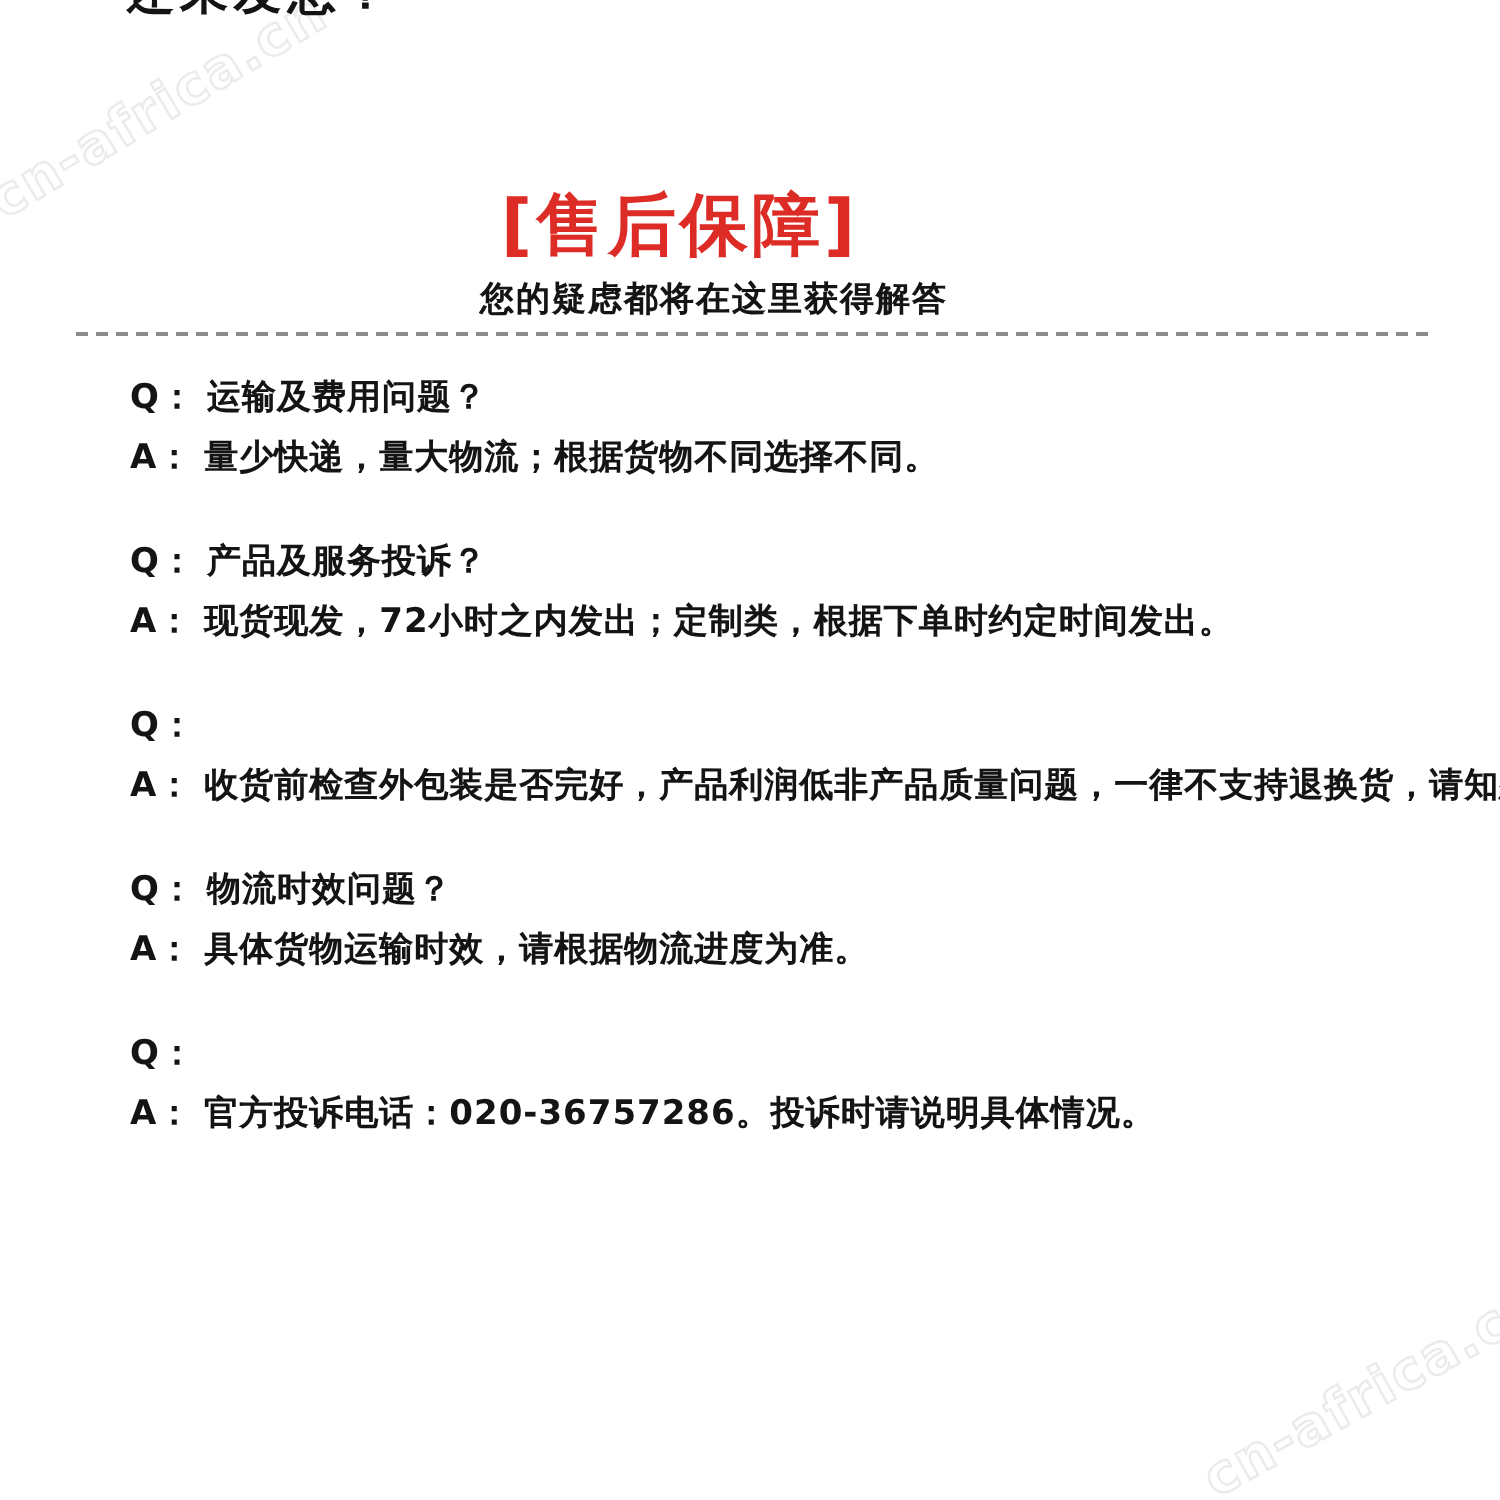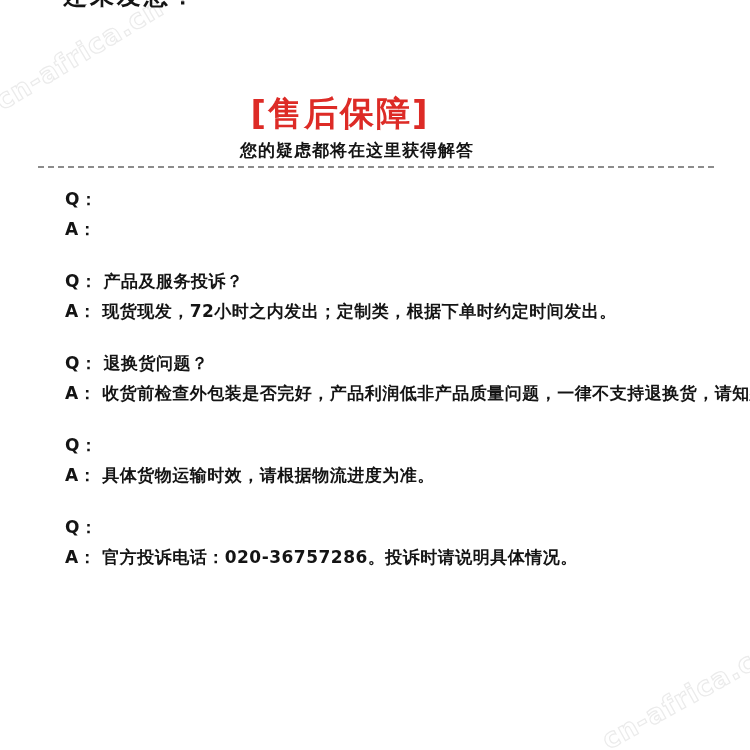--- a/index.html
+++ b/index.html
@@ -95,51 +95,53 @@
   <div class="section-subtitle">您的疑虑都将在这里获得解答</div>
 </div>
 
 <div class="divider"></div>
 
 <div class="faq-list">
 
   <div class="faq-item">
     <div class="faq-line">
       <span class="faq-prefix">Q：</span>
+      <span>运输及费用问题？</span>
     </div>
     <div class="faq-line">
       <span class="faq-prefix">A：</span>
+      <span>量少快递，量大物流；根据货物不同选择不同。</span>
     </div>
   </div>
 
   <div class="faq-item">
     <div class="faq-line">
       <span class="faq-prefix">Q：</span>
       <span>产品及服务投诉？</span>
     </div>
     <div class="faq-line">
       <span class="faq-prefix">A：</span>
       <span>现货现发，72小时之内发出；定制类，根据下单时约定时间发出。</span>
     </div>
   </div>
 
   <div class="faq-item">
     <div class="faq-line">
       <span class="faq-prefix">Q：</span>
-      <span>退换货问题？</span>
     </div>
     <div class="faq-line">
       <span class="faq-prefix">A：</span>
       <span>收货前检查外包装是否完好，产品利润低非产品质量问题，一律不支持退换货，请知悉。</span>
     </div>
   </div>
 
   <div class="faq-item">
     <div class="faq-line">
       <span class="faq-prefix">Q：</span>
+      <span>物流时效问题？</span>
     </div>
     <div class="faq-line">
       <span class="faq-prefix">A：</span>
       <span>具体货物运输时效，请根据物流进度为准。</span>
     </div>
   </div>
 
   <div class="faq-item">
     <div class="faq-line">
       <span class="faq-prefix">Q：</span>

